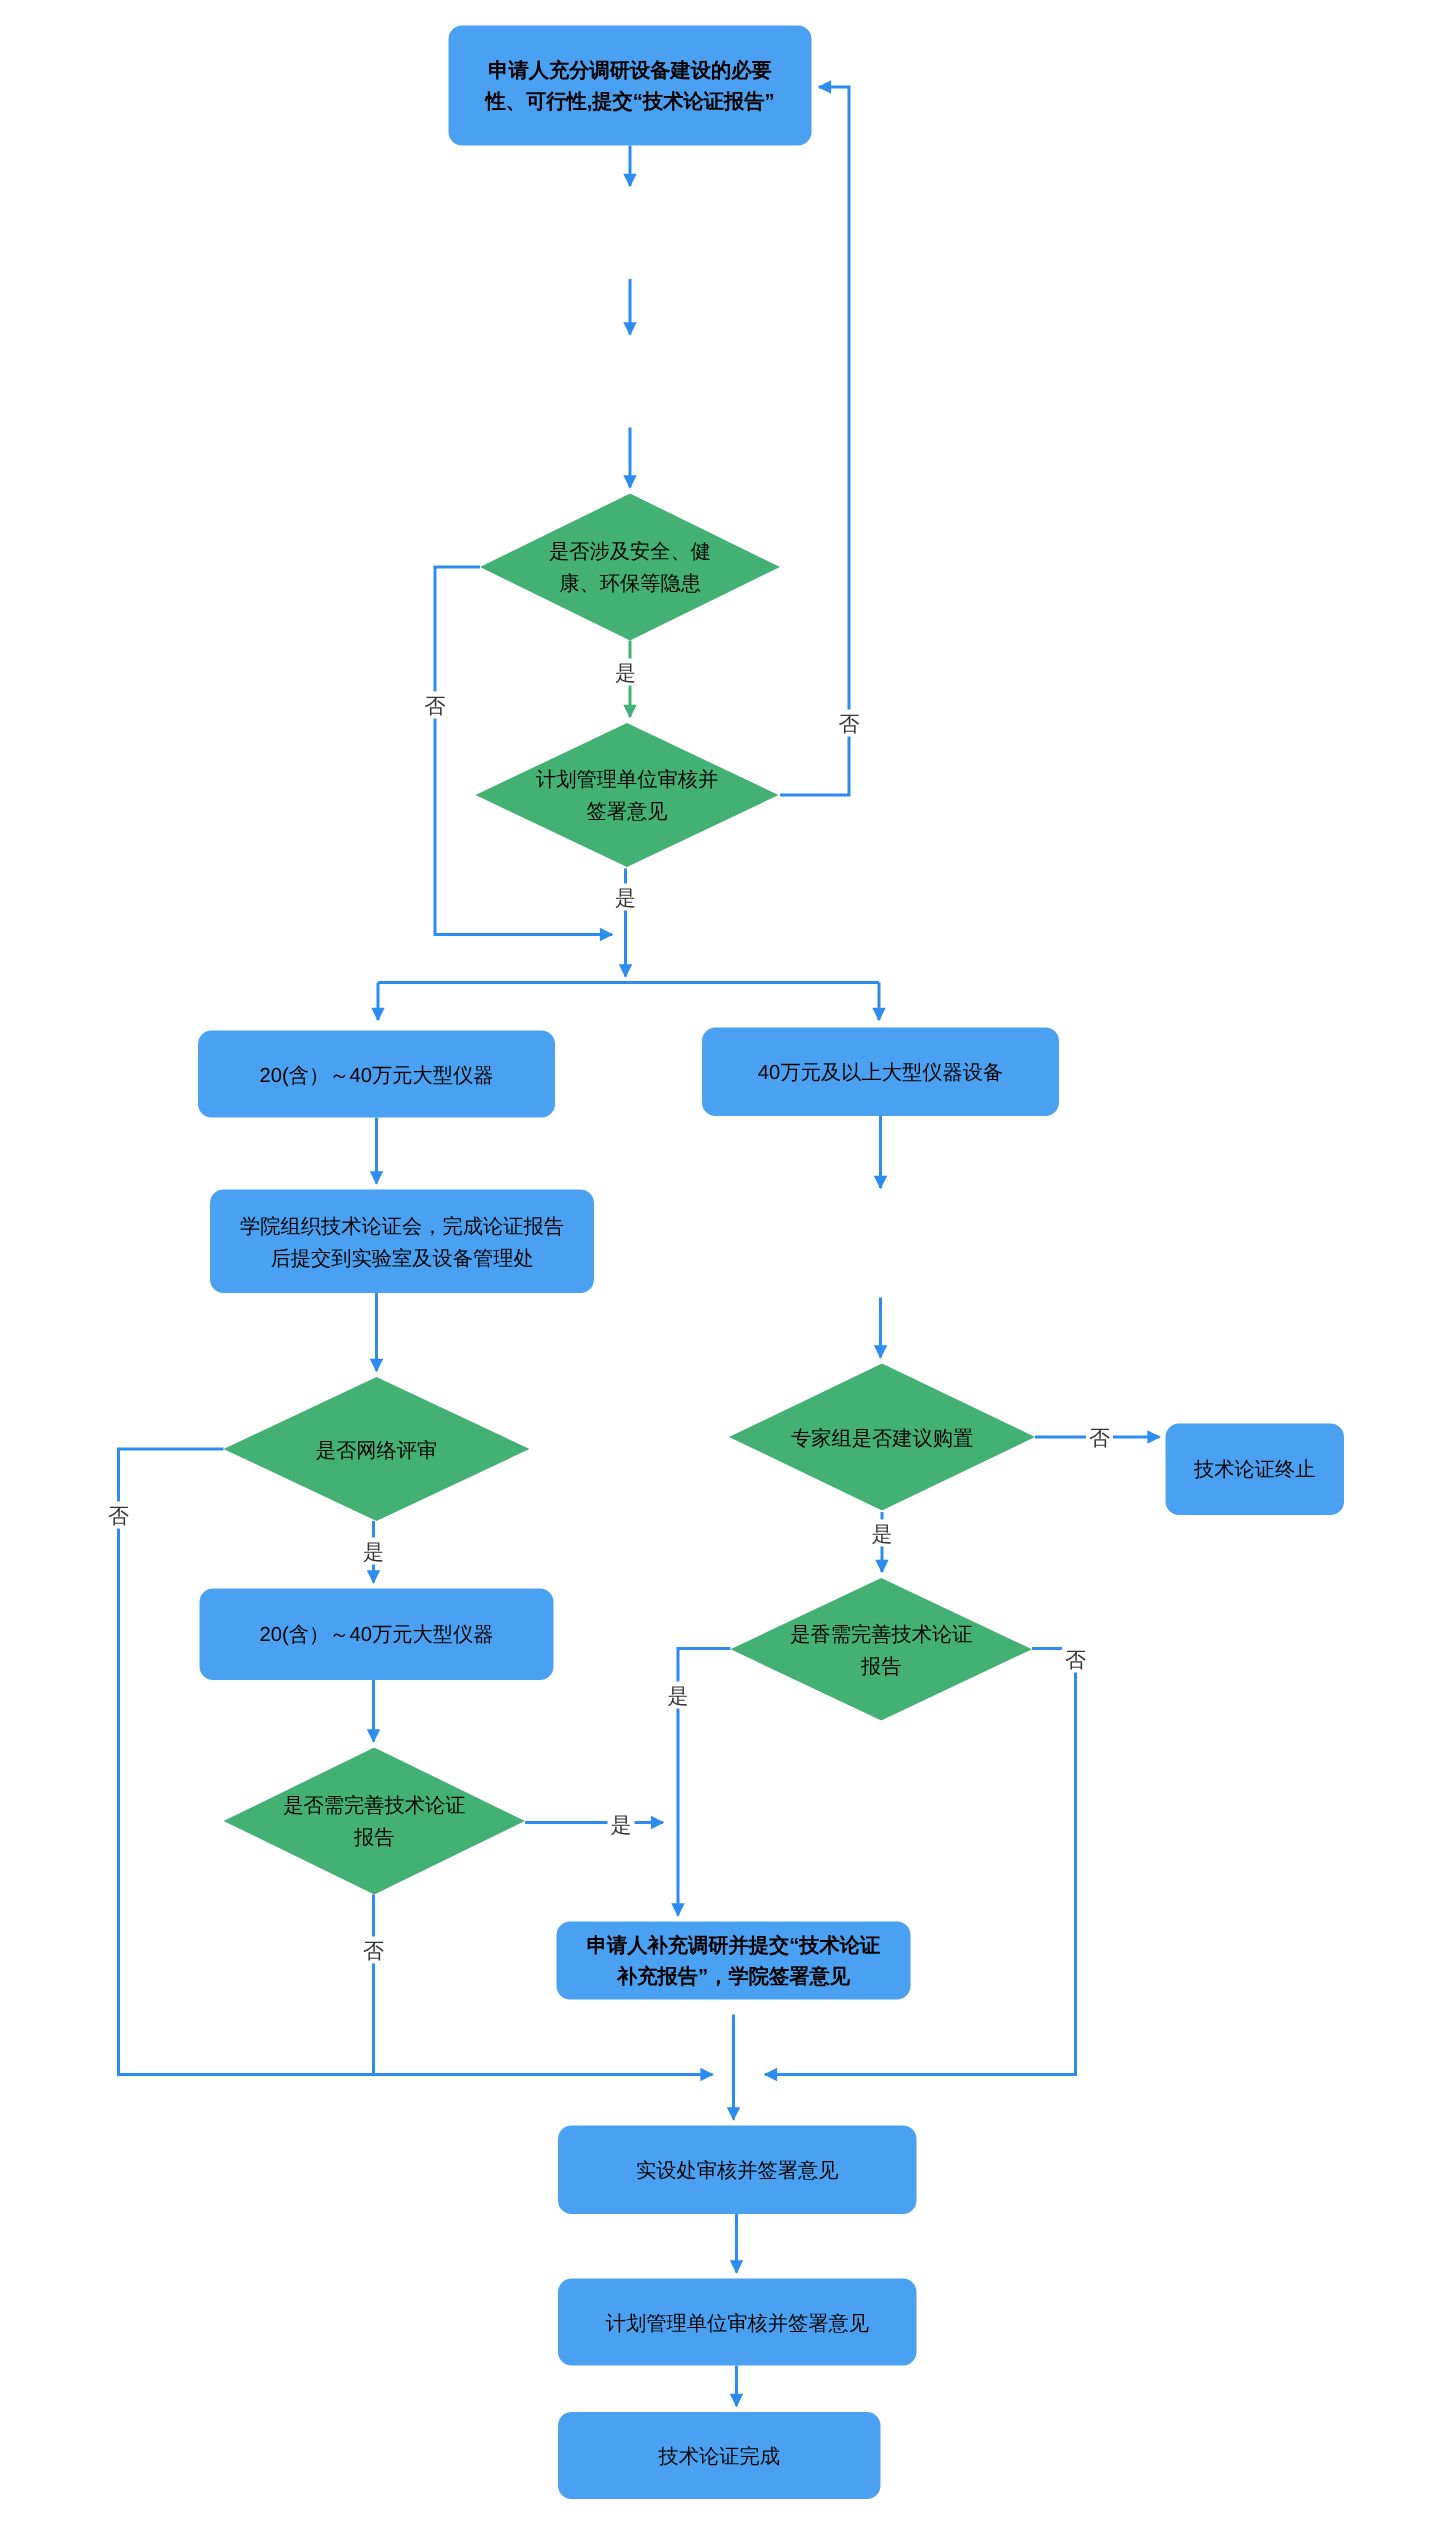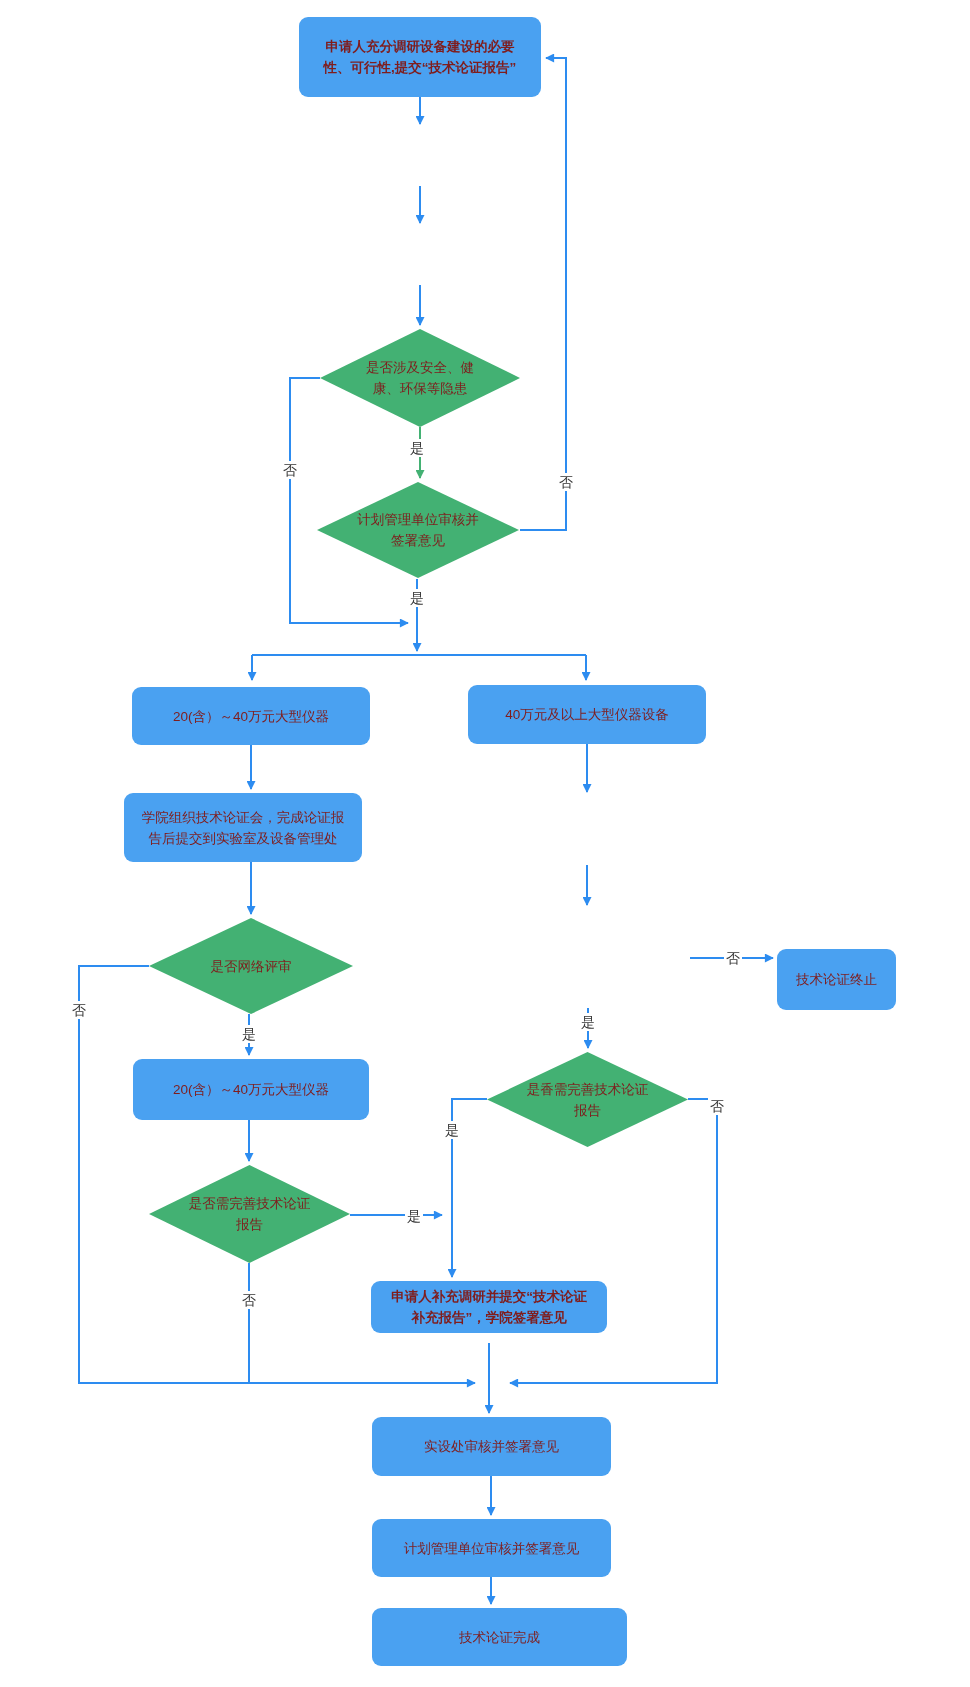--- a/index.html
+++ b/index.html
@@ -3,21 +3,21 @@
 <meta charset="utf-8">
 <style>
   html,body{margin:0;padding:0;background:#ffffff;font-family:"Liberation Sans","DejaVu Sans",sans-serif;}
   .canvas{position:relative;width:970px;height:1687px;background:#ffffff;overflow:hidden;}
   svg.wires{position:absolute;left:0;top:0;width:970px;height:1687px;}
   .node{position:absolute;display:flex;align-items:center;justify-content:center;
         box-sizing:border-box;text-align:center;}
   .box{background:#4aa1f1;border-radius:9px;color:#ffffff;}
   .diamond{background:#43b173;color:#ffffff;
            clip-path:polygon(50% 0,100% 50%,50% 100%,0 50%);}
-  .txt{font-size:13.5px;line-height:21px;color:#7f1d1d;padding:0 14px;}
+  .txt{font-size:13.5px;line-height:21px;color:#000000;padding:0 14px;}
   .dtxt{max-width:128px;padding:0;}
   .bold{font-weight:bold;}
   .elabel{position:absolute;transform:translate(-50%,-50%);background:#ffffff;
           color:#333333;font-size:14px;line-height:18px;padding:0 2px;white-space:nowrap;}
 </style>
 </head>
 <body>
 
 <div class="canvas">
 
@@ -67,53 +67,56 @@
   <div class="node diamond" style="left:320px;top:329px;width:200px;height:98px">
     <span class="txt dtxt">是否涉及安全、健康、环保等隐患</span>
   </div>
   <div class="node diamond" style="left:317px;top:482px;width:202px;height:96px">
     <span class="txt dtxt">计划管理单位审核并签署意见</span>
   </div>
 
   <div class="node box" style="left:132px;top:687px;width:238px;height:58px">
     <span class="txt">20(含）～40万元大型仪器</span>
   </div>
-  <div class="node box" style="left:124px;top:793px;width:238px;height:69px">
+  <div class="node box" style="left:140px;top:793px;width:256px;height:69px">
     <span class="txt">学院组织技术论证会，完成论证报告后提交到实验室及设备管理处</span>
   </div>
   <div class="node diamond" style="left:149px;top:918px;width:204px;height:96px">
     <span class="txt dtxt">是否网络评审</span>
   </div>
   <div class="node box" style="left:133px;top:1059px;width:236px;height:61px">
     <span class="txt">20(含）～40万元大型仪器</span>
   </div>
   <div class="node diamond" style="left:149px;top:1165px;width:201px;height:98px">
     <span class="txt dtxt">是否需完善技术论证报告</span>
   </div>
 
   <div class="node box" style="left:468px;top:685px;width:238px;height:59px">
     <span class="txt">40万元及以上大型仪器设备</span>
+  </div>
+  <div class="node diamond" style="left:486px;top:909px;width:204px;height:98px">
+    <span class="txt dtxt">专家组是否建议购置</span>
   </div>
   <div class="node box" style="left:777px;top:949px;width:119px;height:61px">
     <span class="txt">技术论证终止</span>
   </div>
   <div class="node diamond" style="left:487px;top:1052px;width:201px;height:95px">
     <span class="txt dtxt">是香需完善技术论证报告</span>
   </div>
 
   <div class="node box" style="left:371px;top:1281px;width:236px;height:52px">
     <span class="txt bold">申请人补充调研并提交“技术论证补充报告”，学院签署意见</span>
   </div>
   <div class="node box" style="left:372px;top:1417px;width:239px;height:59px">
     <span class="txt">实设处审核并签署意见</span>
   </div>
   <div class="node box" style="left:372px;top:1519px;width:239px;height:58px">
     <span class="txt">计划管理单位审核并签署意见</span>
   </div>
-  <div class="node box" style="left:372px;top:1608px;width:255px;height:58px">
+  <div class="node box" style="left:372px;top:1608px;width:215px;height:58px">
     <span class="txt">技术论证完成</span>
   </div>
 
   <span class="elabel" style="left:417px;top:448px">是</span>
   <span class="elabel" style="left:290px;top:470px">否</span>
   <span class="elabel" style="left:417px;top:598px">是</span>
   <span class="elabel" style="left:566px;top:482px">否</span>
   <span class="elabel" style="left:249px;top:1034px">是</span>
   <span class="elabel" style="left:79px;top:1010px">否</span>
   <span class="elabel" style="left:733px;top:958px">否</span>

